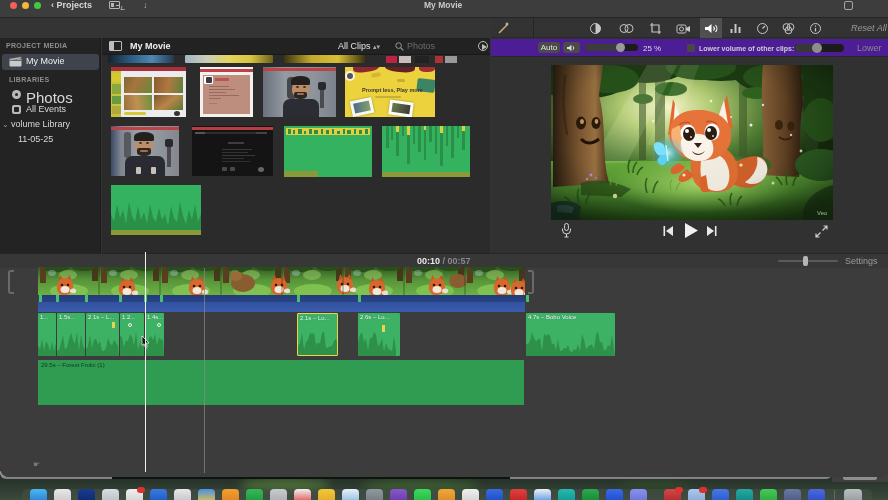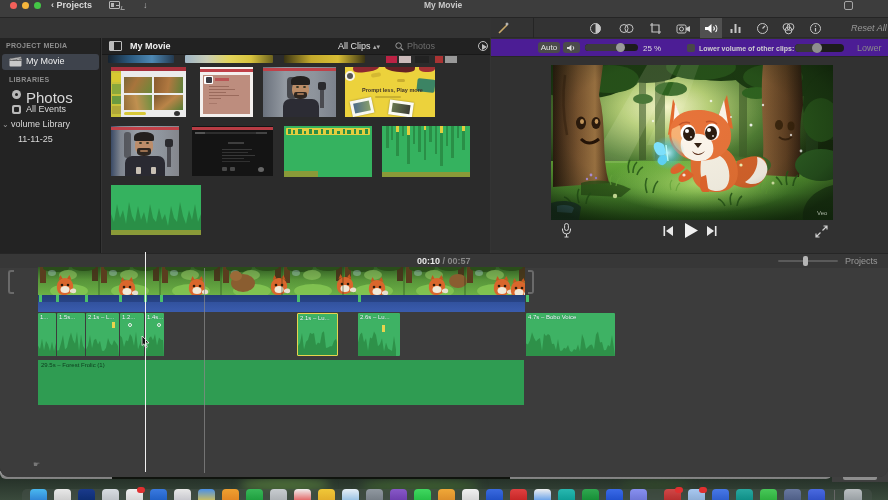--- a/index.html
+++ b/index.html
@@ -96,21 +96,21 @@
       <div class="abs" style="left:26px;top:18px;color:#f0f0f0;font-size:9px;">My Movie</div>
       <div class="abs" style="left:9px;top:38px;color:#8e8e8e;font-size:7px;font-weight:bold;letter-spacing:.3px;">LIBRARIES</div>
       <div class="abs" style="left:12px;top:52px;width:9px;height:9px;border-radius:50%;background:#b9b9b9;"></div>
       <div class="abs" style="left:15px;top:55px;width:3px;height:3px;border-radius:50%;background:#232323;"></div>
       <div class="abs" style="left:26px;top:51px;color:#d8d8d8;font-size:15px;">Photos</div>
       <div class="abs" style="left:12px;top:67px;width:9px;height:9px;border-radius:2px;background:#b9b9b9;"></div>
       <div class="abs" style="left:14px;top:69px;width:5px;height:5px;border-radius:1px;background:#232323;"></div>
       <div class="abs" style="left:26px;top:66px;color:#d8d8d8;font-size:9px;">All Events</div>
       <div class="abs" style="left:2px;top:82px;color:#9a9a9a;font-size:8px;">⌄</div>
       <div class="abs" style="left:11px;top:81px;color:#d8d8d8;font-size:9px;">volume Library</div>
-      <div class="abs" style="left:18px;top:96px;color:#d8d8d8;font-size:9px;">11-11-25</div>
+      <div class="abs" style="left:18px;top:96px;color:#d8d8d8;font-size:9px;">11-05-25</div>
     </div>
 
     <div class="abs" style="left:102px;top:38px;width:388px;height:215px;background:#2b2b2b;">
 
       <div class="abs" style="left:0;top:0;width:388px;height:17px;background:#222222;border-bottom:1px solid #191919;">
         <div class="abs" style="left:7px;top:3px;width:13px;height:10px;border:1px solid #bdbdbd;border-radius:1px;">
             <div class="abs" style="left:0;top:0;width:4px;height:8px;background:#bdbdbd;"></div>
           </div>
         <div class="abs" style="left:28px;top:3px;color:#f0f0f0;font-size:9px;font-weight:bold;">My Movie</div>
         <div class="abs" style="left:236px;top:3px;color:#e2e2e2;font-size:9px;">All Clips <span style="font-size:7px;color:#aaa;">▴▾</span></div>
@@ -538,21 +538,21 @@
         <svg class="abs" style="left:324px;top:5px;" width="13" height="13" viewBox="0 0 13 13">
             <path d="M7.5 5.5 L12 1 M8.5 1 h3.5 v3.5 M5.5 7.5 L1 12 M1 8.5 V12 h3.5" stroke="#cfcfcf" fill="none" stroke-width="1.2"></path>
           </svg>
       </div>
     </div>
 
     <div class="abs" style="left:0;top:253px;width:888px;height:15px;background:#373737;border-top:1px solid #262626;">
       <div class="abs" style="left:417px;top:2px;font-size:9px;font-weight:bold;color:#e8e8e8;">00:10 <span style="color:#8a8a8a;">/ 00:57</span></div>
       <div class="abs" style="left:778px;top:6px;width:60px;height:2px;background:#5a5a5a;border-radius:1px;"></div>
       <div class="abs" style="left:803px;top:2px;width:5px;height:10px;background:#b5b5b5;border-radius:2px;"></div>
-      <div class="abs" style="left:845px;top:2px;color:#9a9a9a;font-size:9px;">Projects</div>
+      <div class="abs" style="left:845px;top:2px;color:#9a9a9a;font-size:9px;">Settings</div>
     </div>
 
     <div class="abs" id="timeline" style="left:0;top:268px;width:888px;height:209px;background:#3c3c3c;">
 
       <div class="abs" style="left:8px;top:2px;width:6px;height:24px;border:2px solid #6a6a6a;border-right:none;border-radius:3px 0 0 3px;"></div>
       <div class="abs" style="left:528px;top:2px;width:6px;height:24px;border:2px solid #6a6a6a;border-left:none;border-radius:0 3px 3px 0;"></div>
 
       <div class="abs" id="filmstrip" style="left:38px;top:-1px;width:487px;height:28px;background:#2f5a2f;overflow:hidden;">
       <svg width="487" height="28" viewBox="0 0 487 28">
         <defs>

